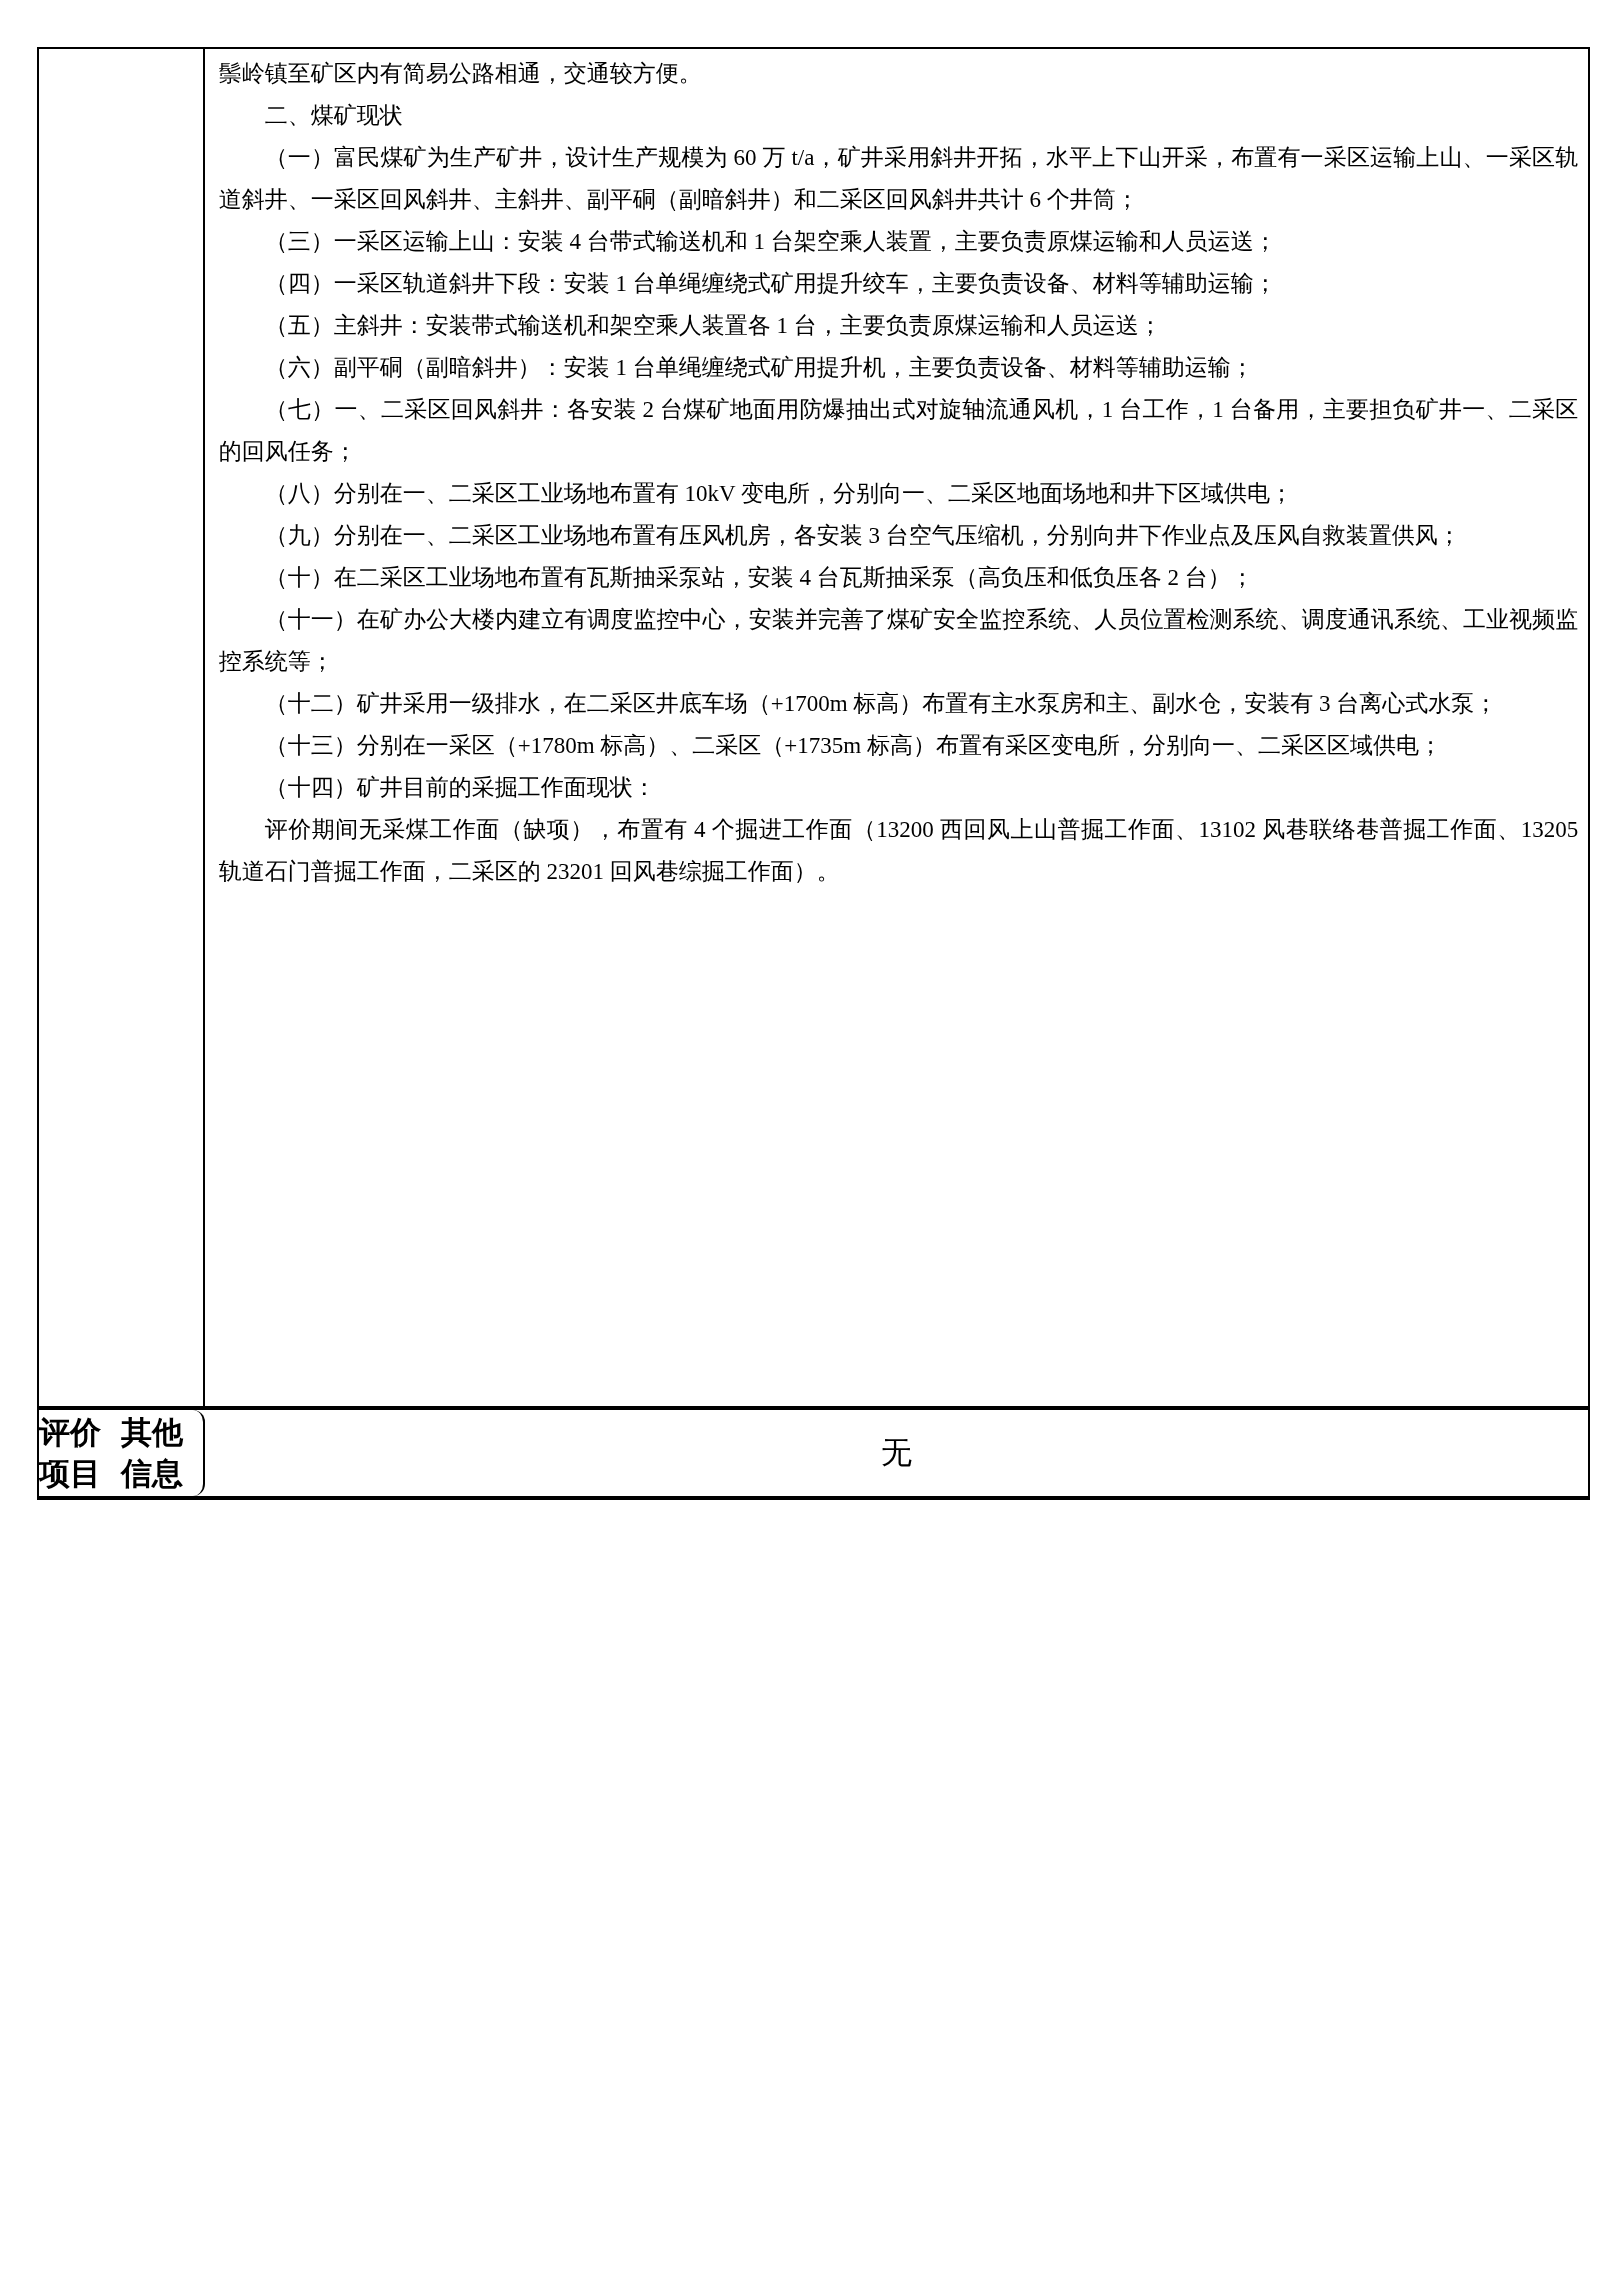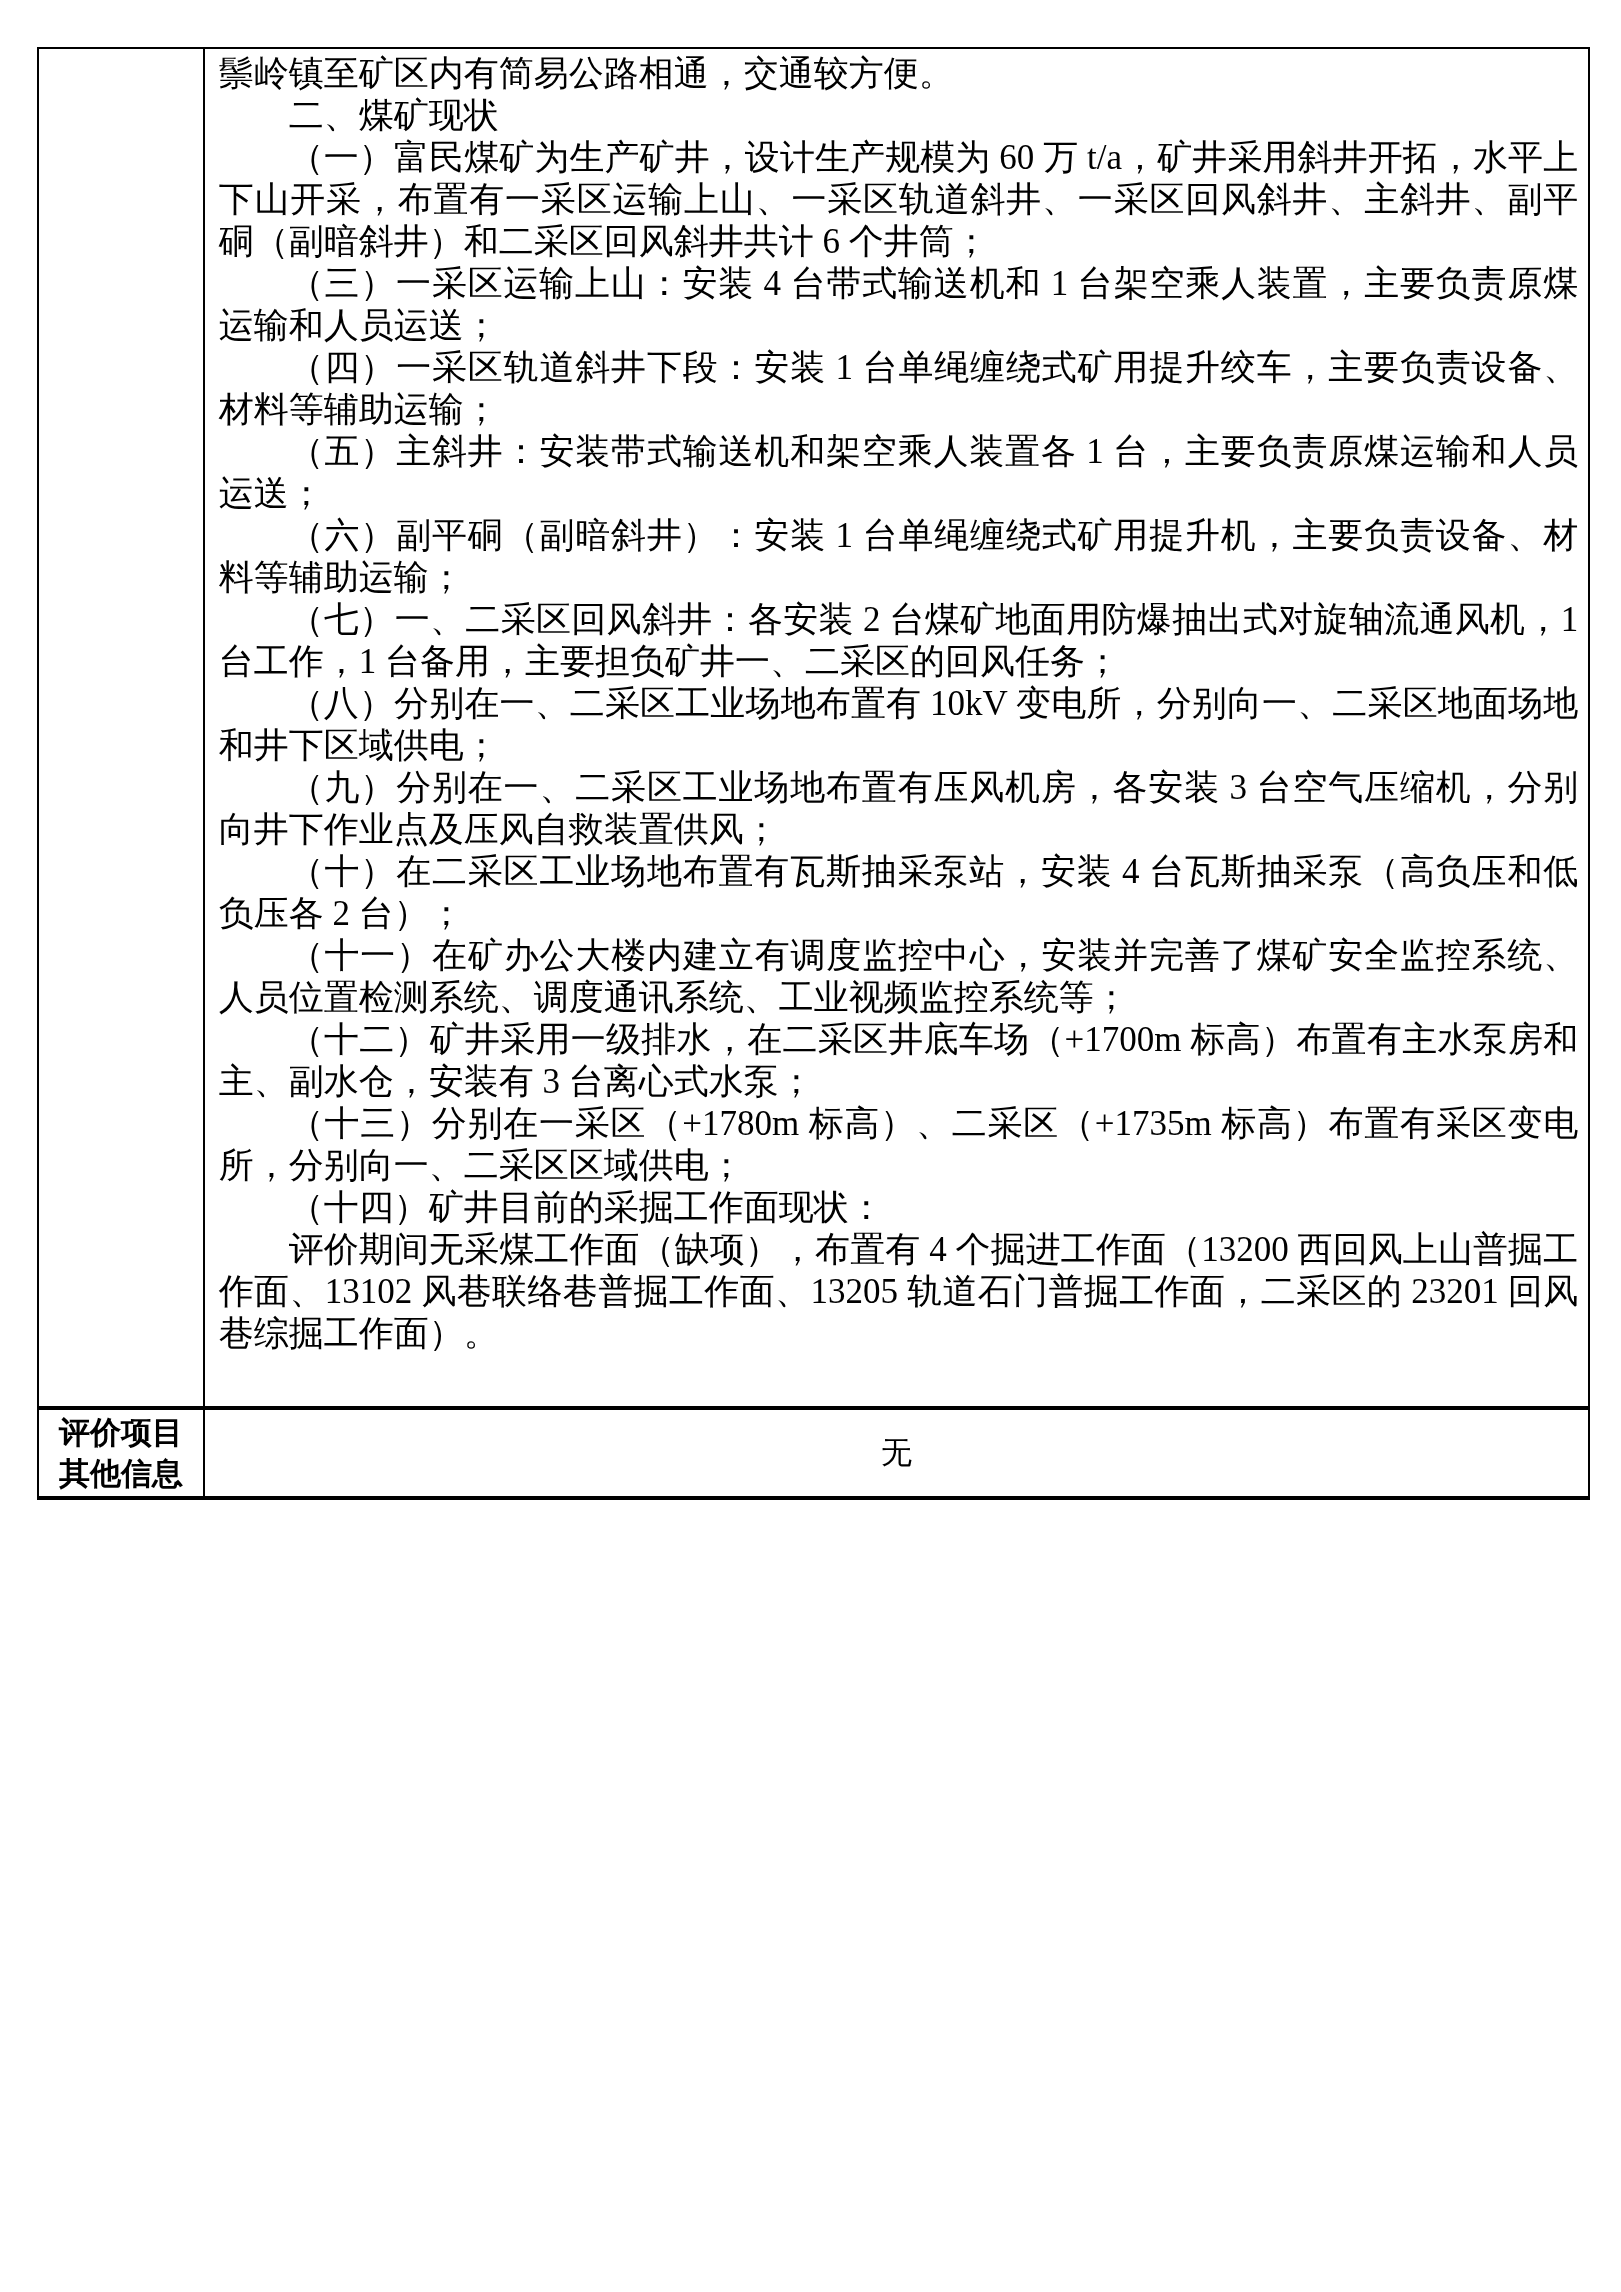--- a/index.html
+++ b/index.html
@@ -24,39 +24,40 @@
     width:166px;
     flex:0 0 166px;
     border-right:2.9px solid #000;
     box-sizing:border-box;
   }
   .main-cell{
     flex:1;
     min-height:1357px;
     padding:3.9px 9.8px 5.9px 13.7px;
     box-sizing:border-box;
-    font-size:35px;
+    font-size:23px;
     line-height:42px;
     text-align:justify;
   }
   .main-cell p{margin:0;text-indent:2em;}
   .main-cell p.noindent{text-indent:0;}
   .main-cell p.heading{font-weight:normal;}
   .footer-row{
     border-top:4.9px solid #000;
   }
   .footer-label{
     display:flex;
-    flex-direction:column;
+    flex-direction:row;
     justify-content:center;
     align-items:center;
     font-weight:bold;
     font-size:31px;
     line-height:41px;
     padding:2px 0;
+    border-radius:12px;
   }
   .footer-value{
     flex:1;
     display:flex;
     align-items:center;
     justify-content:center;
     font-size:31px;
     min-height:82px;
   }
 </style>

